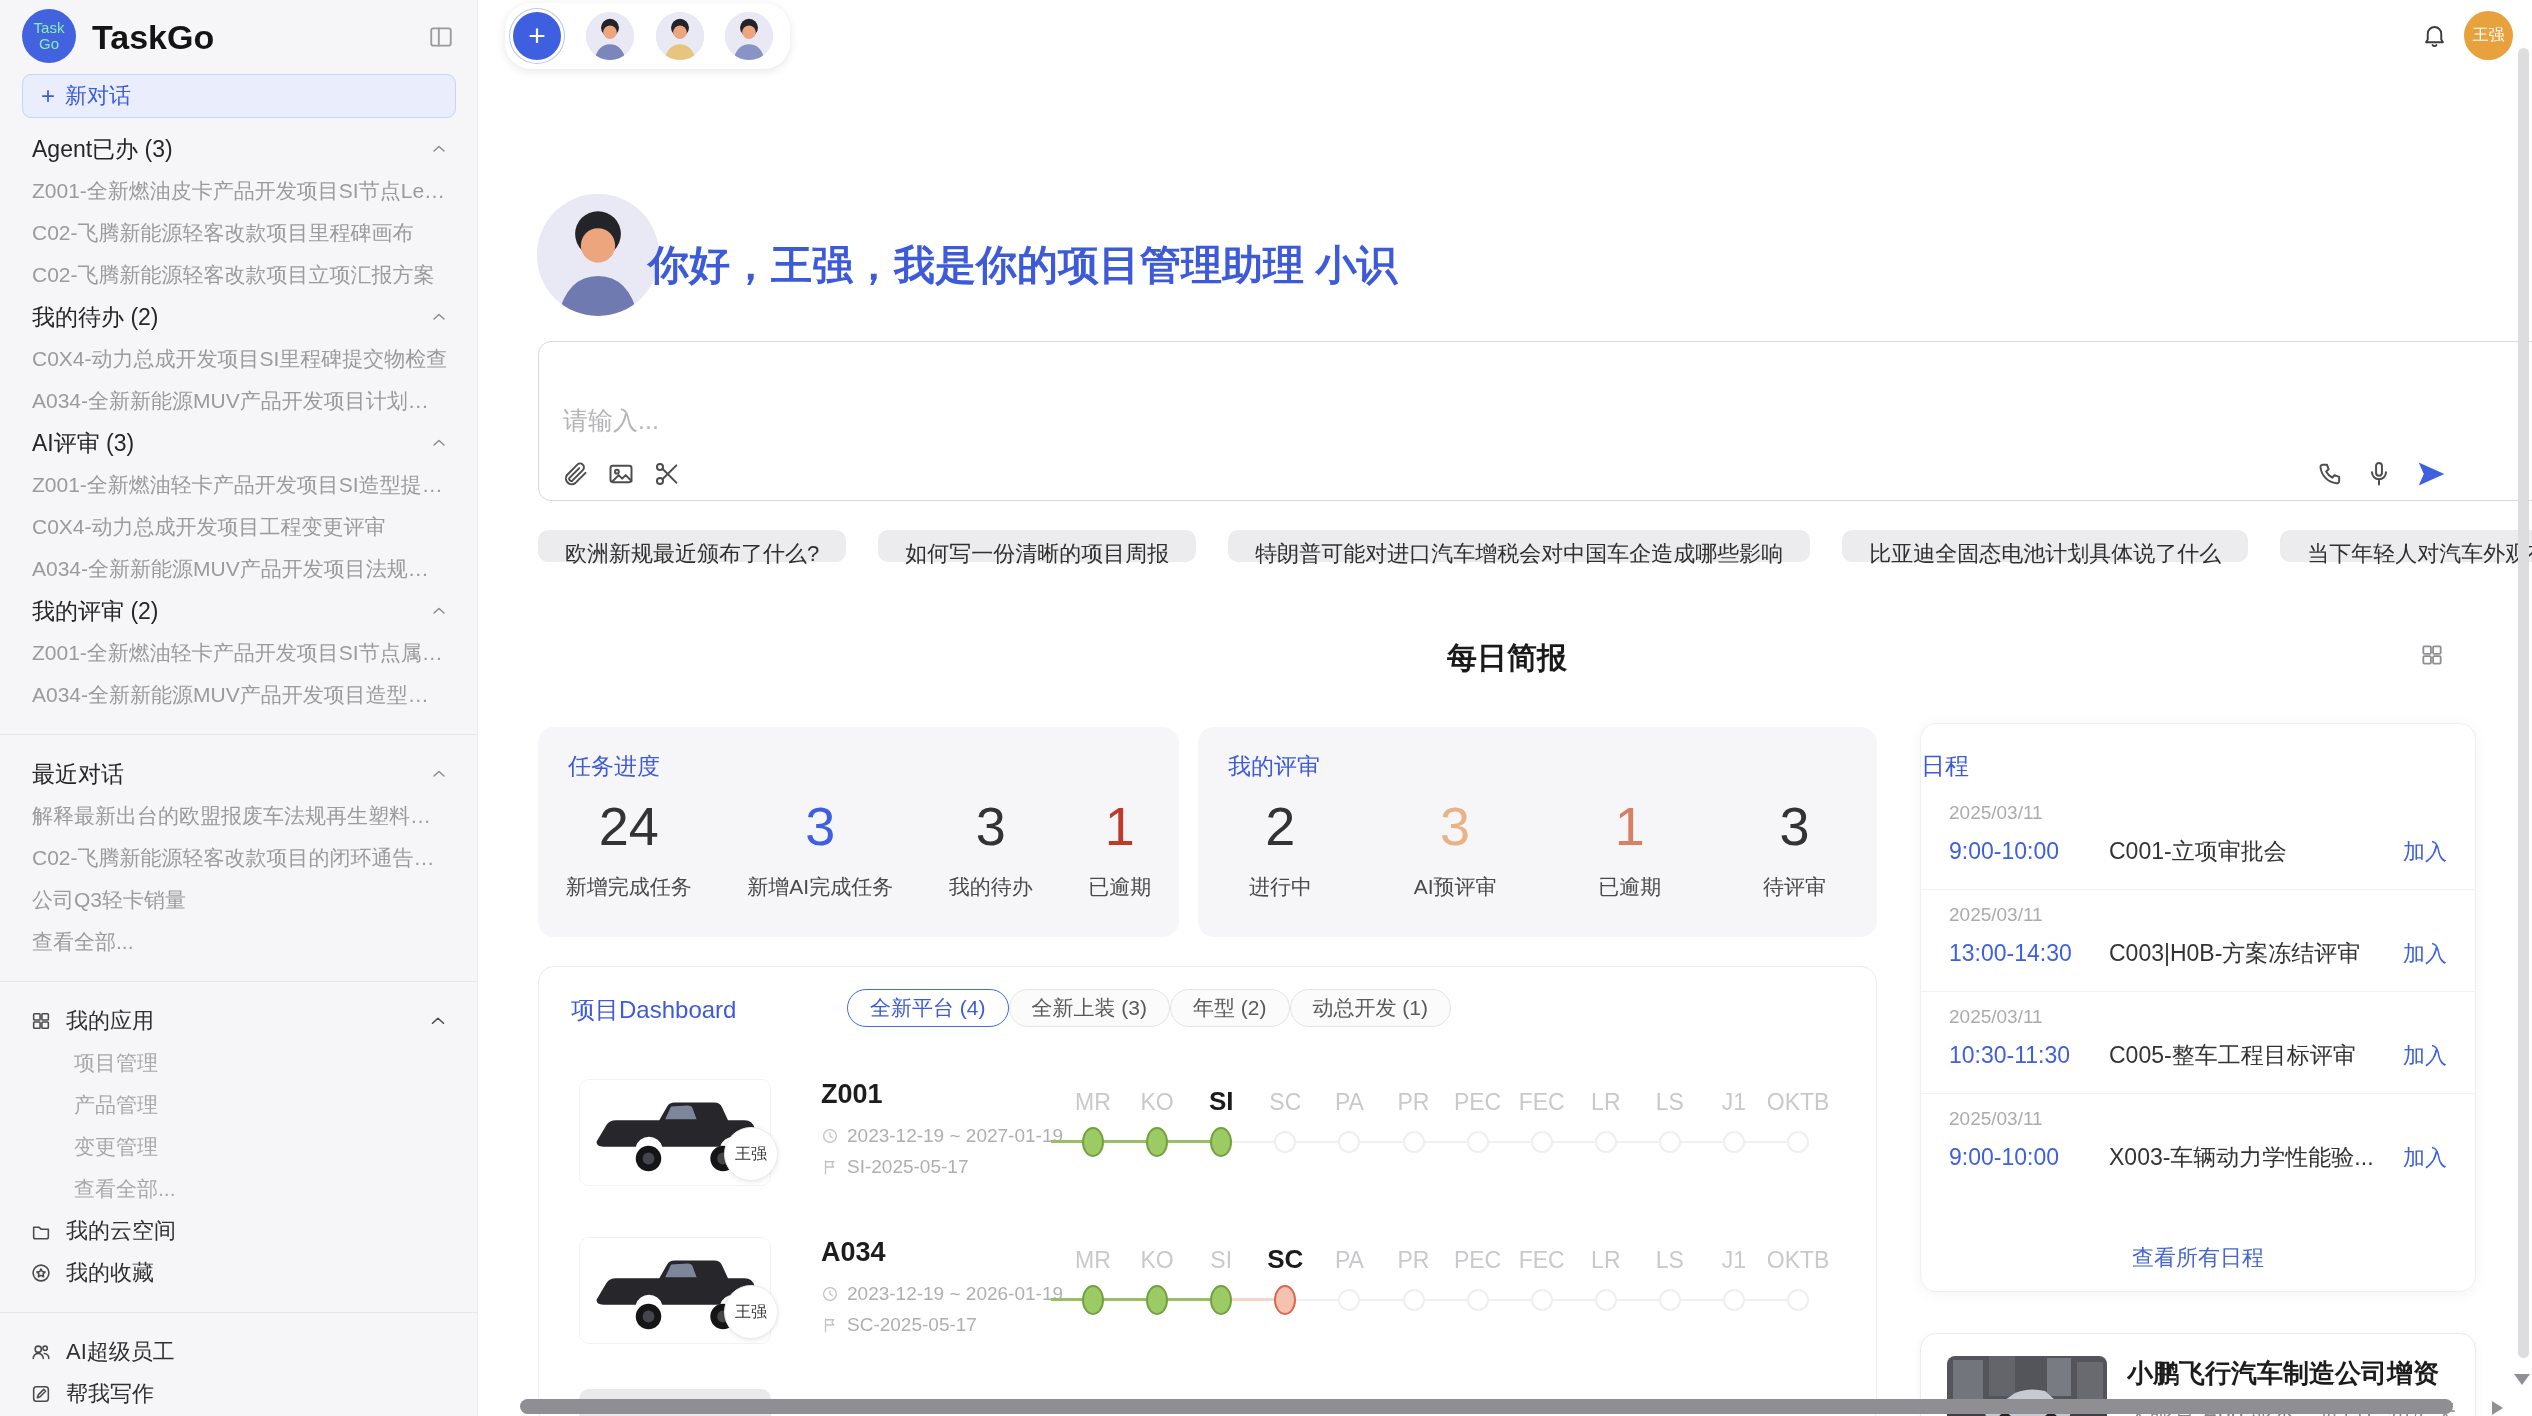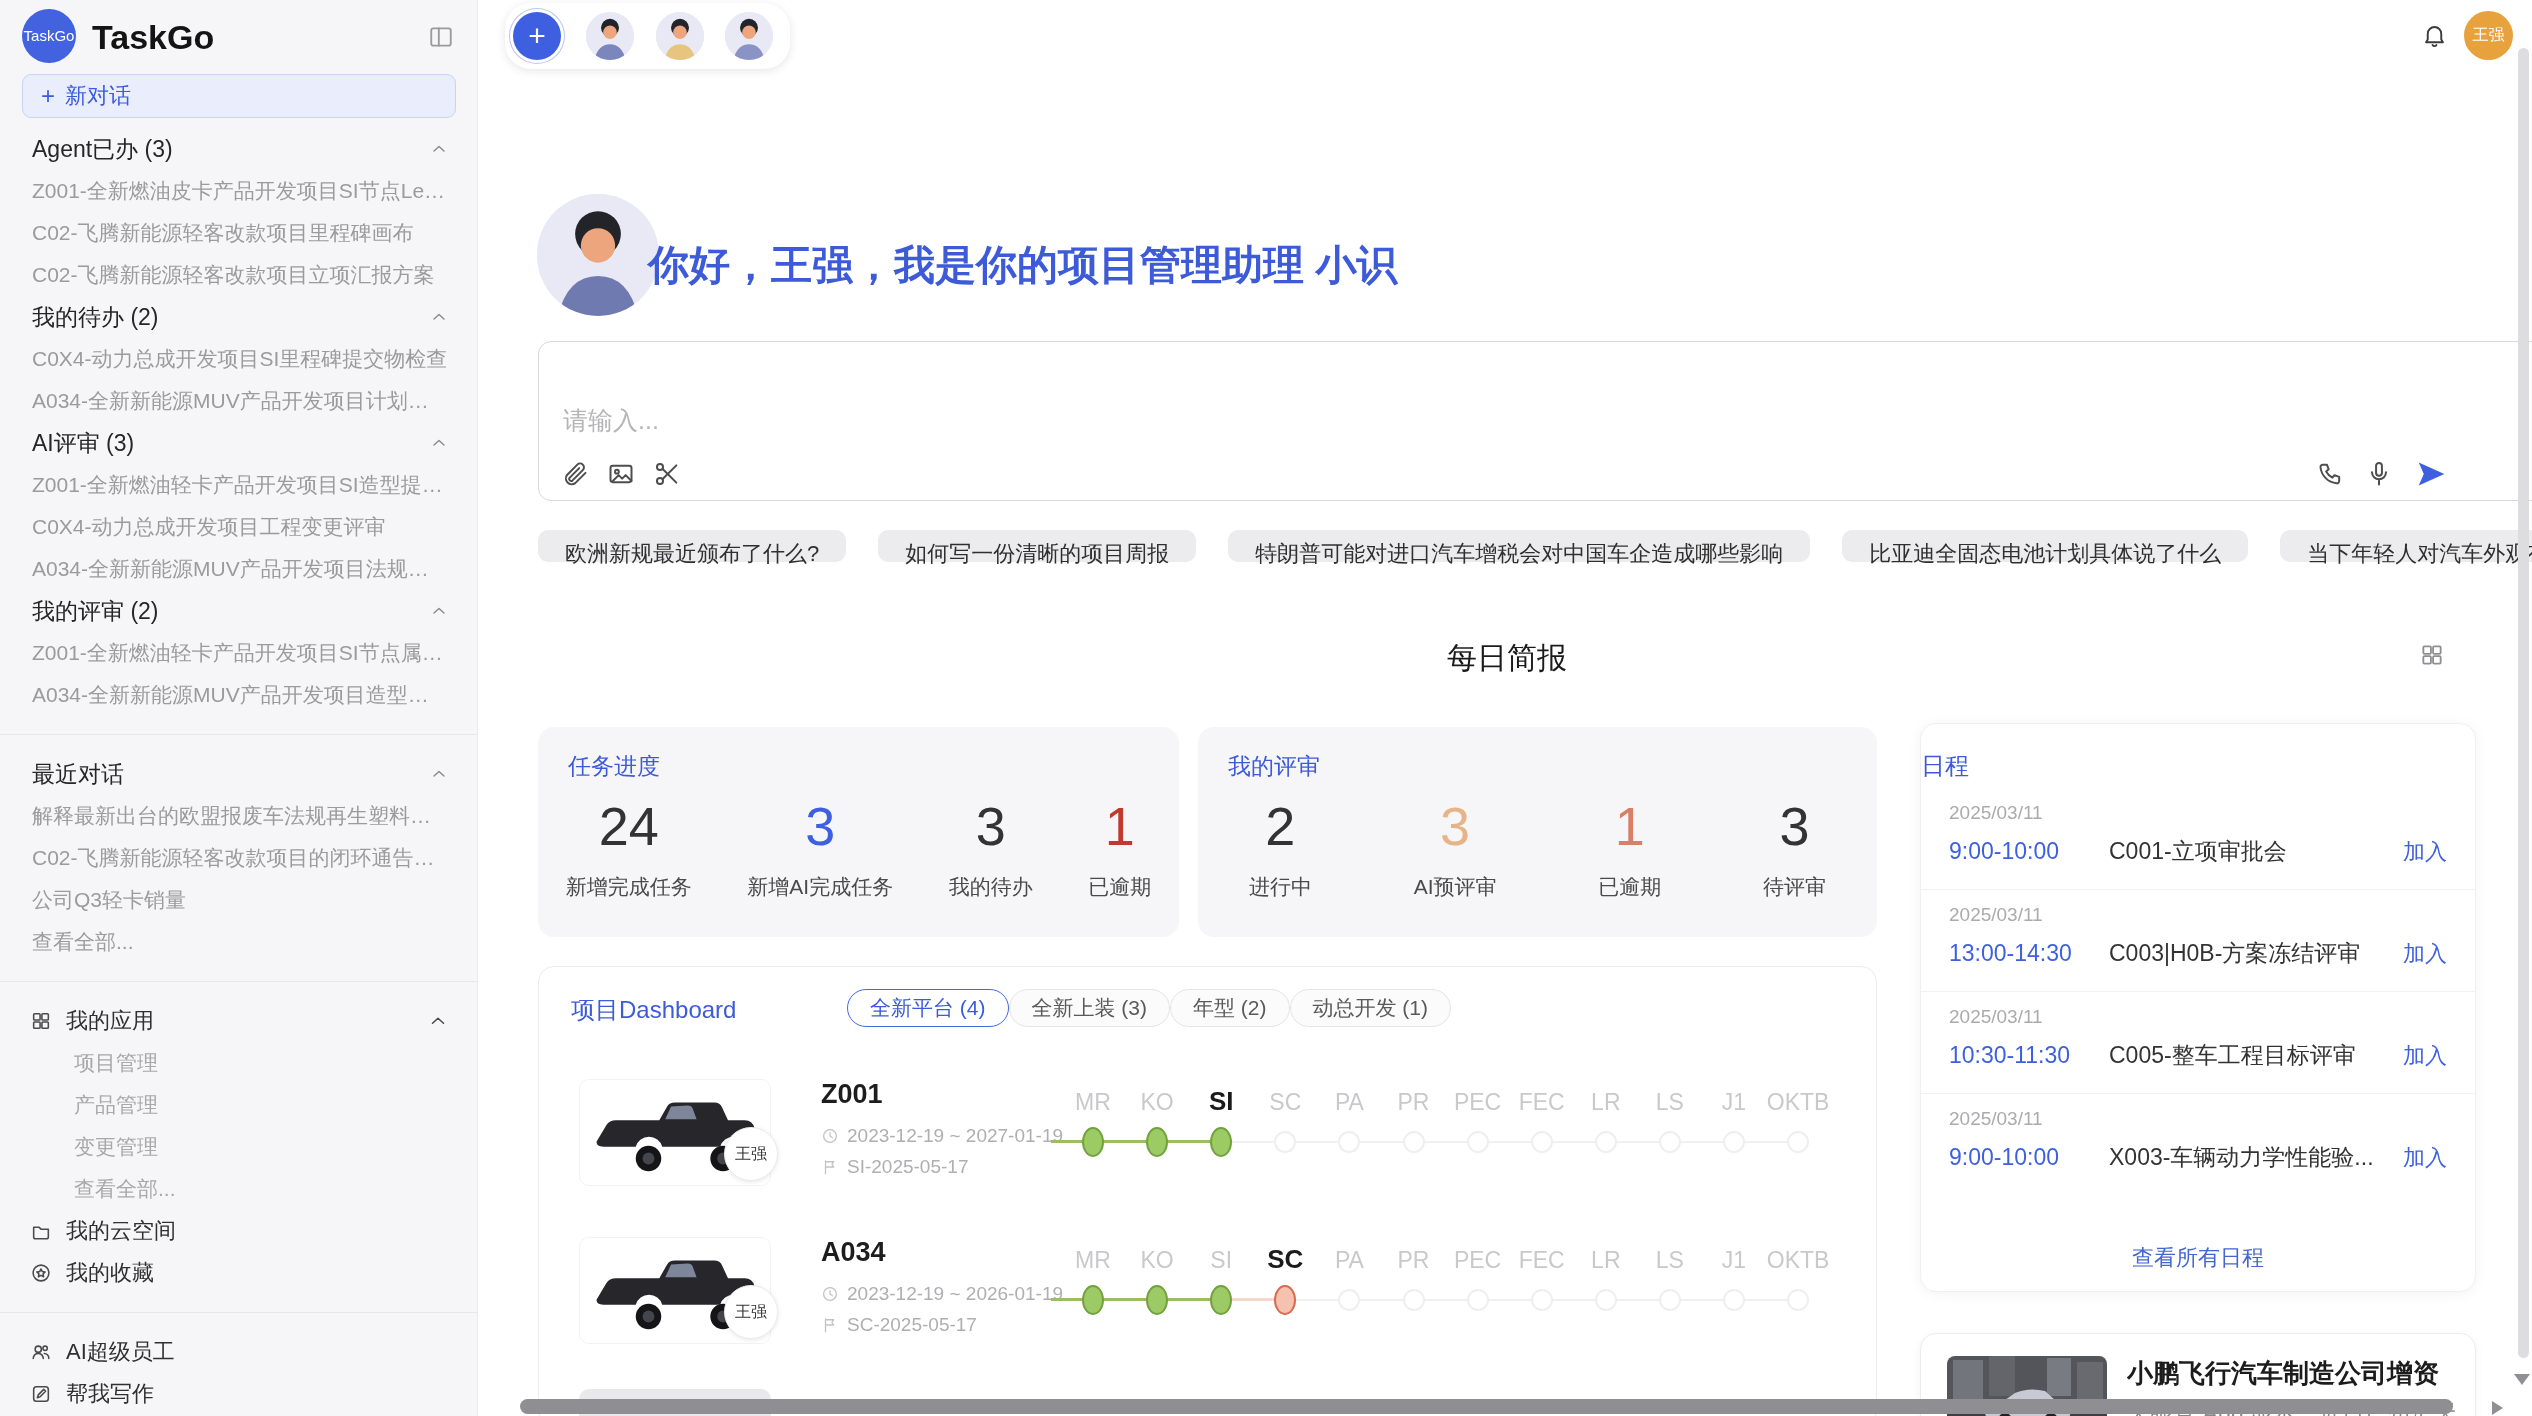--- a/index.html
+++ b/index.html
@@ -7,22 +7,22 @@
     font-family:"Liberation Sans","DejaVu Sans",sans-serif; }
   .icn { display:inline-flex; }
   .icn svg { width:100%; height:100%; fill:none; stroke:currentColor;
     stroke-width:1.7; stroke-linecap:round; stroke-linejoin:round; }
 
   
   .sidebar { position:absolute; left:0; top:0; width:478px; height:1416px;
     background:#F6F6F8; border-right:1px solid #ECECEE; }
   .logo-row { position:relative; height:74px; }
   .logo { position:absolute; left:22px; top:9px; width:54px; height:54px; border-radius:50%;
-    background:#4262DF; color:#ffffff; font-size:15px; line-height:1.1; font-weight:500;
-    display:flex; flex-direction:row; align-items:center; justify-content:center; }
+    background:#4262DF; color:#86efac; font-size:15px; line-height:1.1; font-weight:500;
+    display:flex; flex-direction:column; align-items:center; justify-content:center; }
   .app-title { position:absolute; left:92px; top:18px; font-size:34px; font-weight:700; color:#141414; }
   .collapse { position:absolute; left:428px; top:24px; width:26px; height:26px; color:#9a9a9a; }
   .new-chat { position:absolute; left:22px; top:74px; width:434px; height:44px;
     background:#E9EDFC; border:1px solid #C8D3F6; border-radius:9px; color:#3A5BDE;
     font-size:22px; display:flex; align-items:center; padding-left:18px; gap:10px; cursor:pointer;
     font-family:inherit; }
   .new-chat .plus { font-size:24px; line-height:1; }
   .side-scroll { position:absolute; left:0; top:128px; width:100%; }
   .sec-h { height:42px; display:flex; align-items:center; padding:0 28px 0 32px; }
   .sec-t { font-size:23px; color:#262626; font-weight:500; flex:1; }
@@ -66,21 +66,21 @@
   .input-card input::placeholder { color:#B5B5B8; }
   .in-ic { position:absolute; top:118px; width:28px; height:28px; color:#4d4d4d; cursor:pointer; }
   .send-ic svg { fill:#3D5FE0; stroke:none; }
 
   .chips { position:absolute; left:538px; top:530px; width:1938px; display:flex; gap:32px; }
   .chip { height:32px; line-height:48px; padding:0 27px; background:#ECECEE; border-radius:10px;
     font-size:22px; color:#2f2f2f; white-space:nowrap; cursor:pointer; }
 
   
   .daily-title { position:absolute; left:538px; top:638px; width:1938px; text-align:center;
-    font-size:30px; font-weight:400; color:#1a1a1a; }
+    font-size:30px; font-weight:700; color:#1a1a1a; }
   .daily-grid-ic { position:absolute; left:2419px; top:642px; width:26px; height:26px; color:#8f8f93; cursor:pointer; }
 
   .stat-card { position:absolute; top:727px; height:210px; background:#F6F6F8; border-radius:16px; }
   .stat-card .ttl { position:absolute; left:30px; top:24px; font-size:23px; color:#3D5BD8; }
   .stat-row { position:absolute; left:0; top:68px; width:100%; display:flex; justify-content:space-around; }
   .stat { text-align:center; }
   .stat .num { font-size:54px; font-weight:500; }
   .stat .lab { margin-top:16px; font-size:21px; color:#4a4a4a; }
 
   

